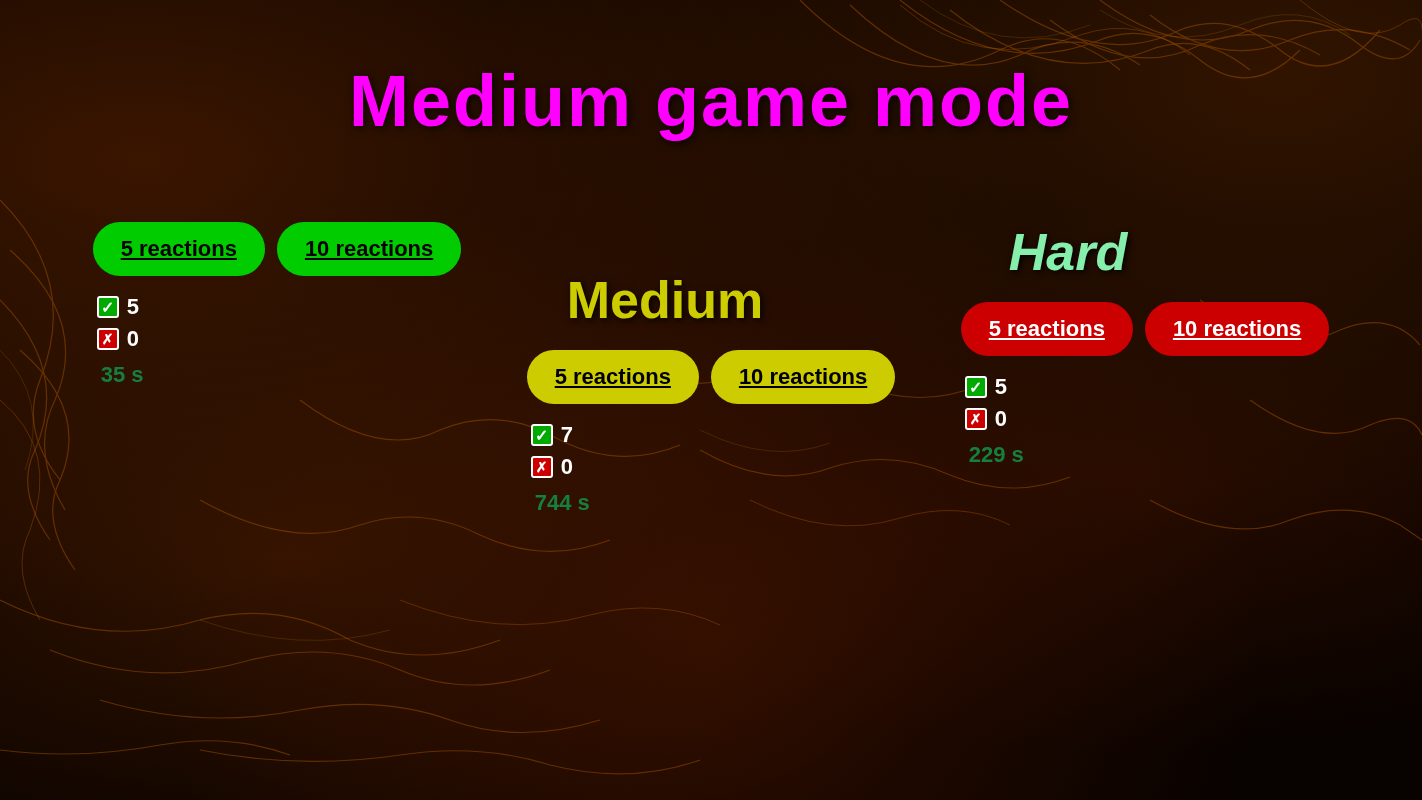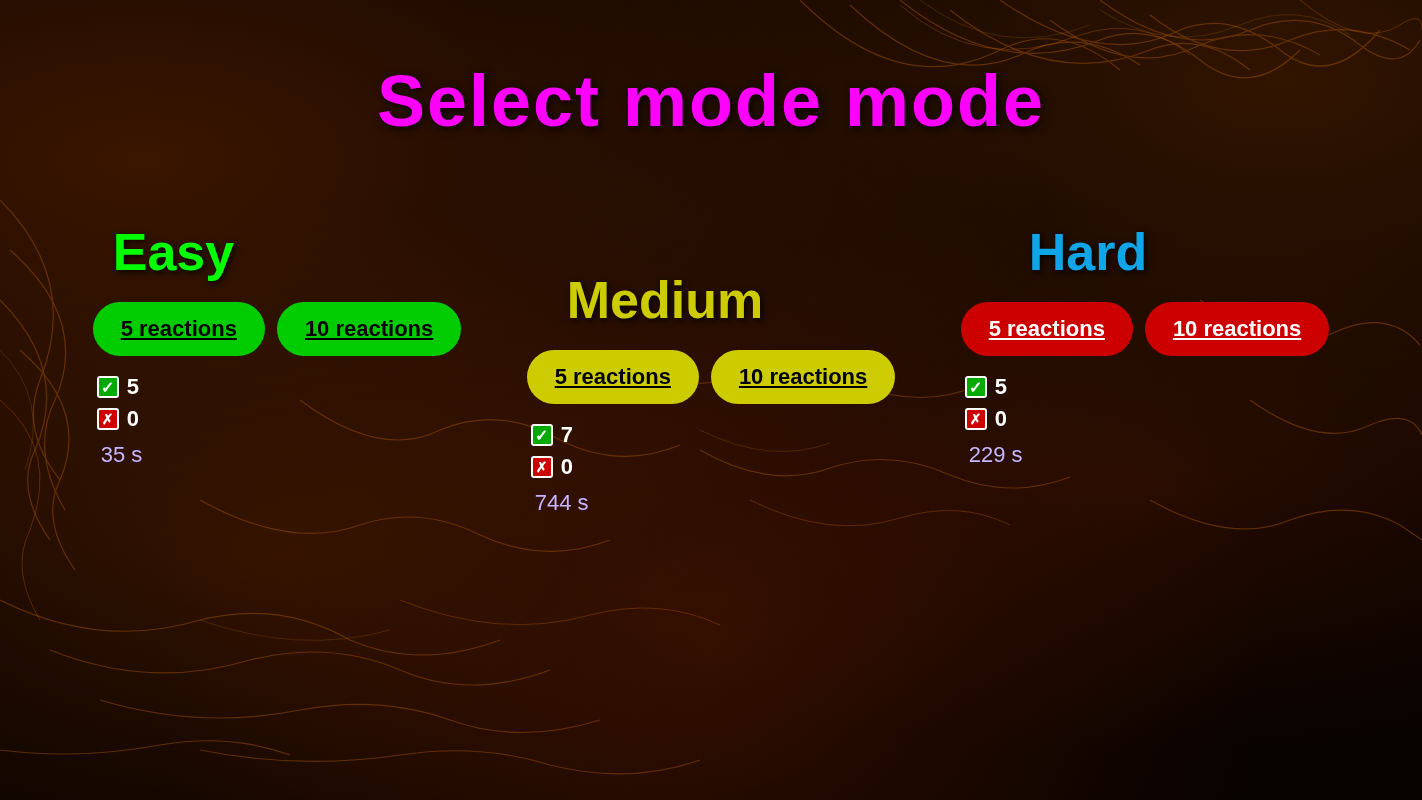--- a/index.html
+++ b/index.html
@@ -51,21 +51,21 @@
 
     .mode-label {
       font-size: 52px;
       font-weight: bold;
       margin-bottom: 20px;
       text-shadow: 2px 2px 6px rgba(0,0,0,0.9);
     }
 
     .mode-label.easy { color: #00ff00; margin-left: 20px; }
     .mode-label.medium { color: #cccc00; margin-left: 40px; margin-top: 48px; }
-    .mode-label.hard { color: #0ea5e9; margin-left: 68px; }
+    .mode-label.hard { color: #86efac; margin-left: 48px; font-style: italic; }
 
     .buttons-row {
       display: flex;
       flex-direction: row;
       gap: 12px;
       margin-bottom: 18px;
     }
 
     .reaction-btn {
       padding: 14px 28px;
@@ -118,22 +118,22 @@
     .check-red {
       background: #cc0000;
       color: #fff;
       border: 2px solid #fff;
       border-radius: 3px;
       font-size: 14px;
     }
 
     .time-row {
       font-size: 22px;
-      color: #c4b5fd;
-      font-weight: normal;
+      color: #15803d;
+      font-weight: bold;
       margin-top: 4px;
       margin-left: 4px;
     }
 
     
     .bg-layer {
       position: absolute;
       top: 0; left: 0;
       width: 100%; height: 100%;
       background:
@@ -199,25 +199,24 @@
   <g stroke="#ffaa00" stroke-width="0.6" fill="none" opacity="0.25">
     <path d="M920,0 Q1000,60 1090,25"></path>
     <path d="M1100,10 Q1170,55 1240,25 Q1300,0 1350,35"></path>
     <path d="M0,350 Q50,400 25,470"></path>
     <path d="M200,620 Q300,655 390,630"></path>
     <path d="M700,430 Q770,465 830,443"></path>
   </g>
 </svg>
 
 <div class="content">
-  <h1 class="title">Select mode mode</h1>
+  <h1 class="title">Medium game mode</h1>
 
   <div class="modes-container">
   <div class="mode-column">
-        <div class="mode-label easy">Easy</div>
         <div class="buttons-row">
           <button class="reaction-btn btn-green">5 reactions</button>
           <button class="reaction-btn btn-green">10 reactions</button>
         </div>
         <div class="stats">
           <div class="stat-row">
             <span class="check-icon check-green">✓</span>
             <span>5</span>
           </div>
           <div class="stat-row">

